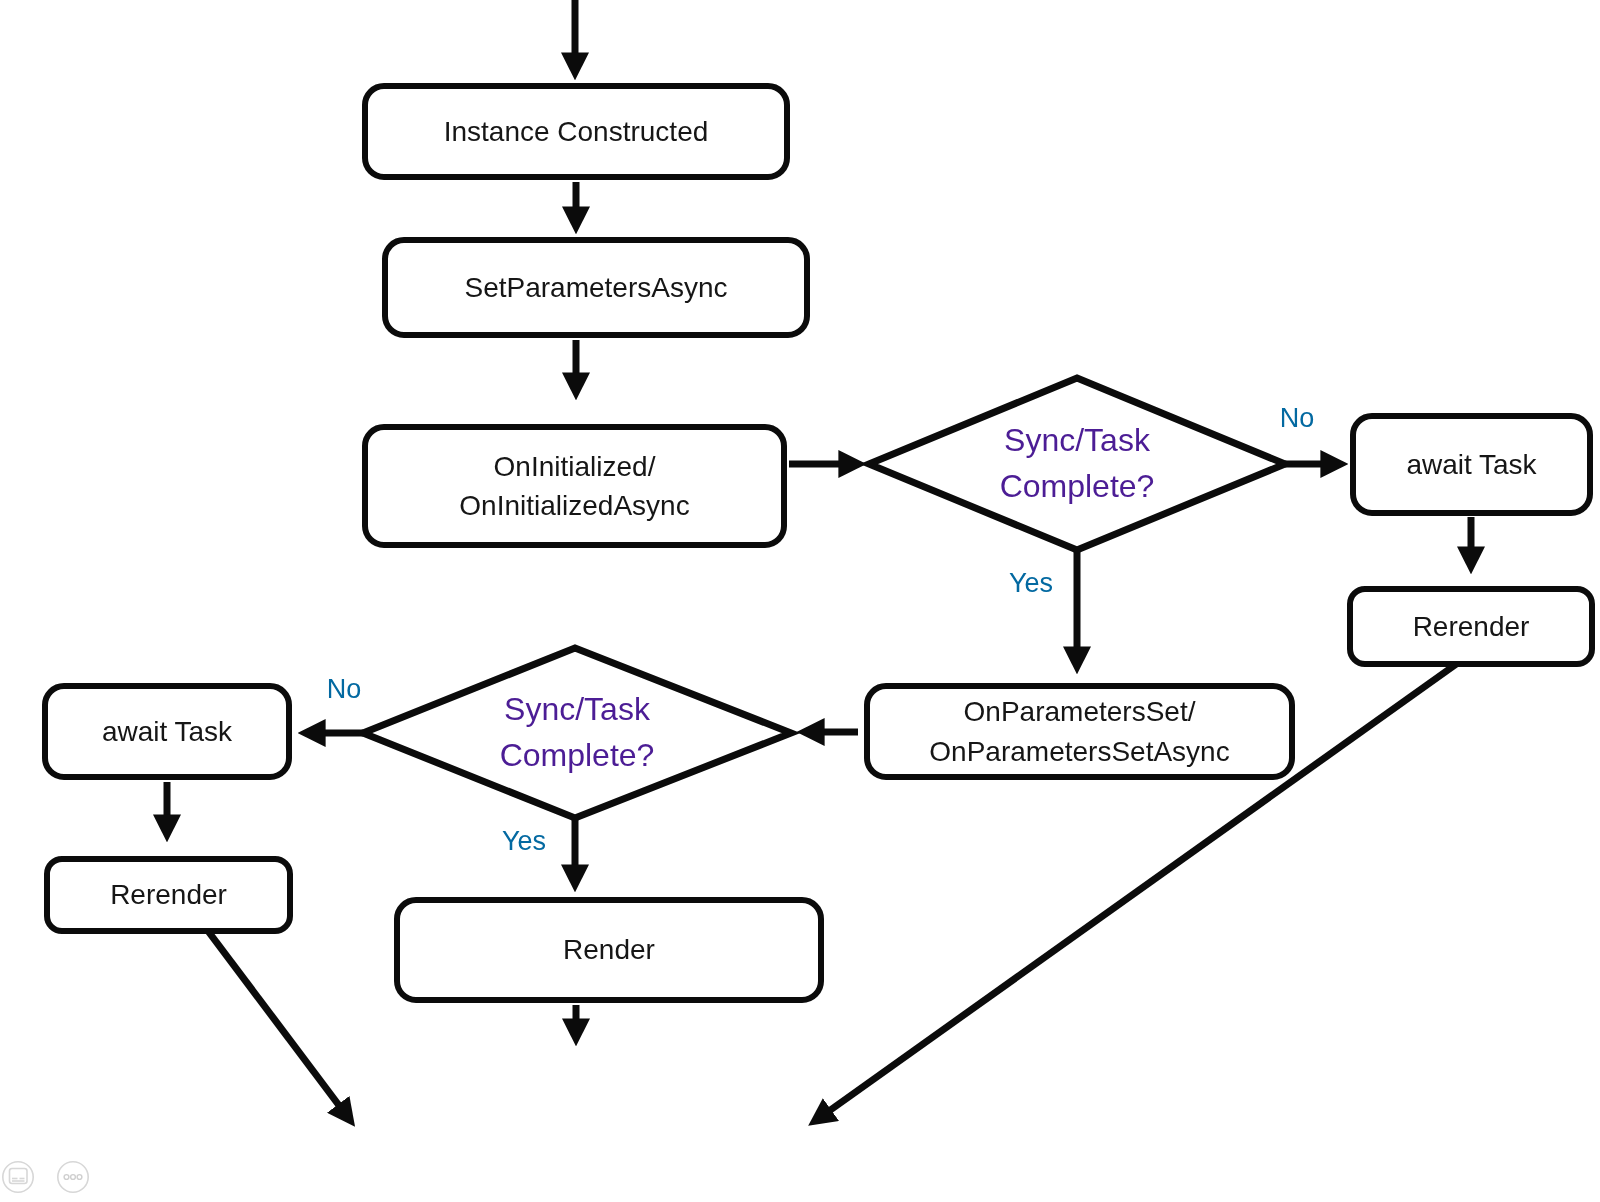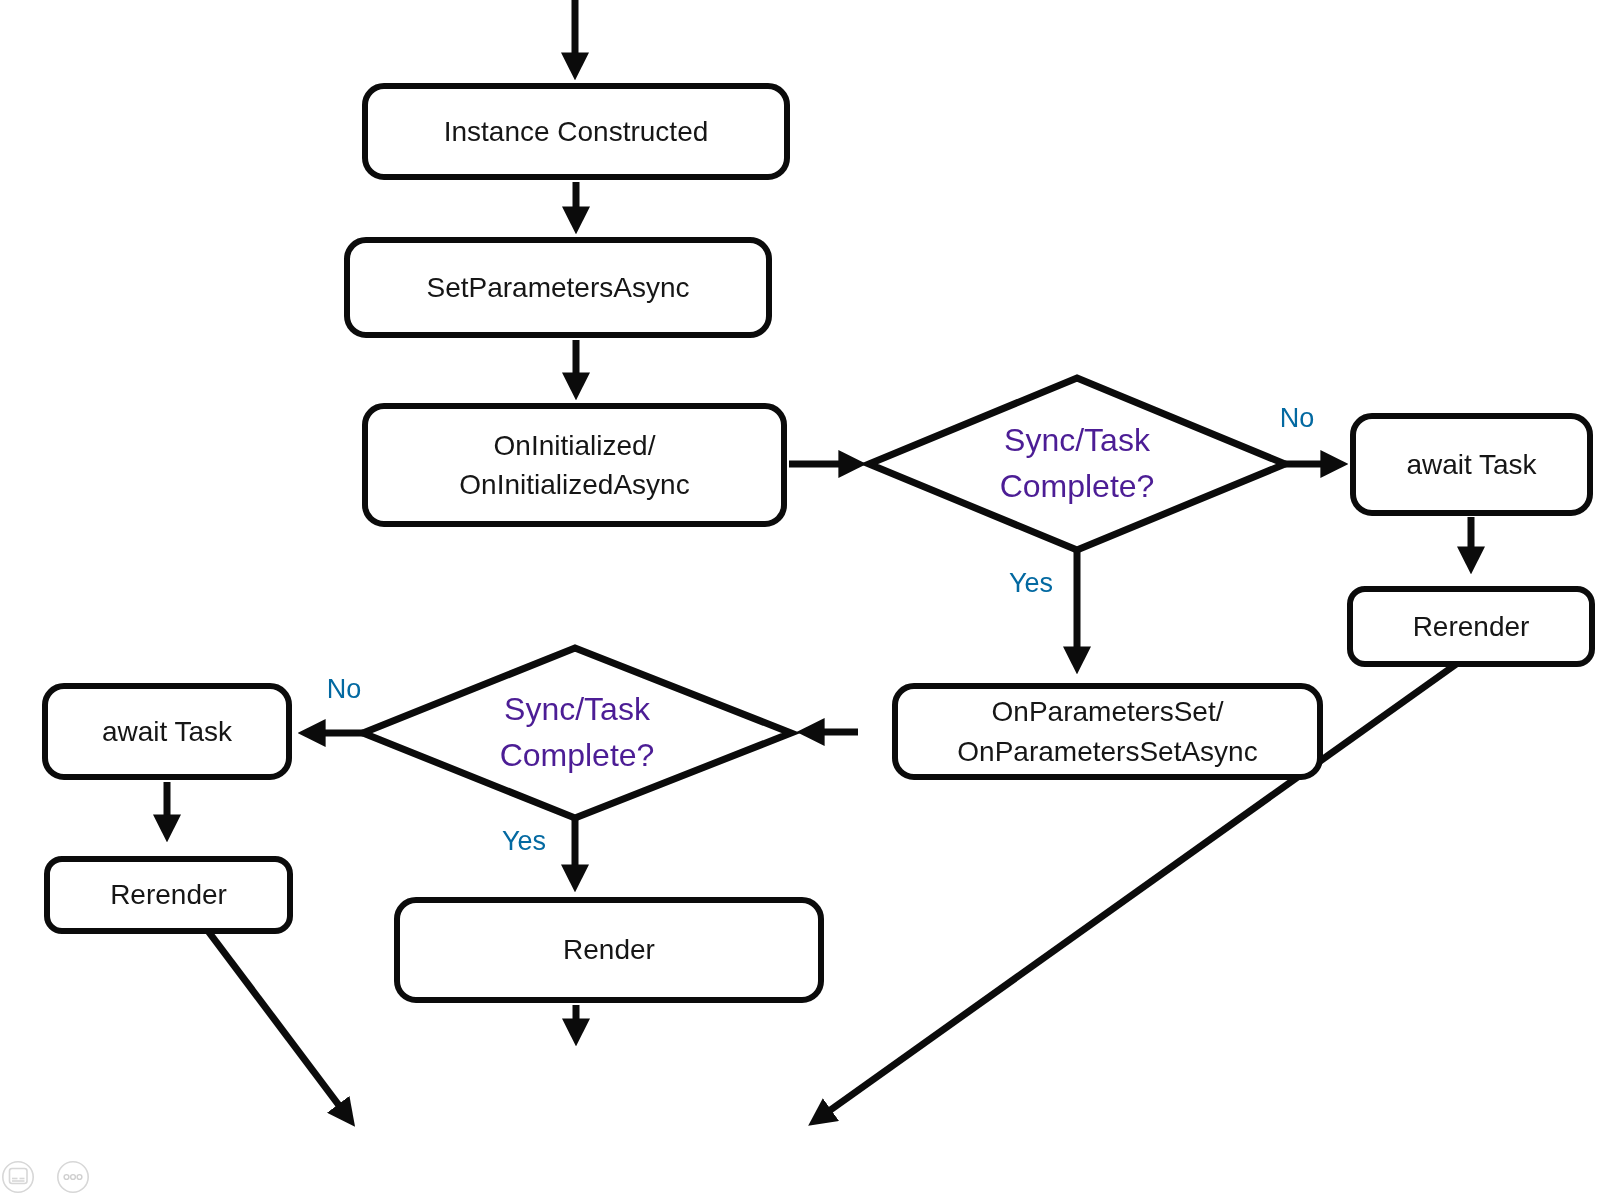--- a/index.html
+++ b/index.html
@@ -95,30 +95,30 @@
       <line x1="1462" y1="660" x2="815" y2="1121" marker-end="url(#arrow)"></line>
     </g>
     <g stroke="#0b0b0b" stroke-width="7" fill="#ffffff" stroke-linejoin="miter">
       <polygon points="1077,378 1285,464 1077,550 869,464"></polygon>
       <polygon points="575,648 791,733 575,818 363,733"></polygon>
     </g>
   </svg>
 
   <div class="node" style="left:362px; top:83px;  width:428px; height:97px;">Instance Constructed</div>
 
-  <div class="node" style="left:344px; top:237px; width:428px; height:101px;">SetParametersAsync</div>
+  <div class="node" style="left:382px; top:237px; width:428px; height:101px;">SetParametersAsync</div>
 
-  <div class="node" style="left:362px; top:403px; width:425px; height:124px;">OnInitialized/
+  <div class="node" style="left:362px; top:424px; width:425px; height:124px;">OnInitialized/
 OnInitializedAsync</div>
 
   <div class="node" style="left:1350px; top:413px; width:243px; height:103px;">await Task</div>
 
   <div class="node small" style="left:1347px; top:577px; width:248px; height:81px;">Rerender</div>
 
-  <div class="node" style="left:892px; top:683px; width:431px; height:97px;">OnParametersSet/
+  <div class="node" style="left:864px; top:683px; width:431px; height:97px;">OnParametersSet/
 OnParametersSetAsync</div>
 
   <div class="node" style="left:42px; top:683px; width:250px; height:97px;">await Task</div>
 
   <div class="node small" style="left:44px; top:847px; width:249px; height:78px;">Rerender</div>
 
   <div class="node" style="left:362px; top:897px; width:430px; height:106px;margin-left:32px;">Render</div>
 
 
   <div class="diamond-label" style="left:1077px; top:463px;">Sync/Task

